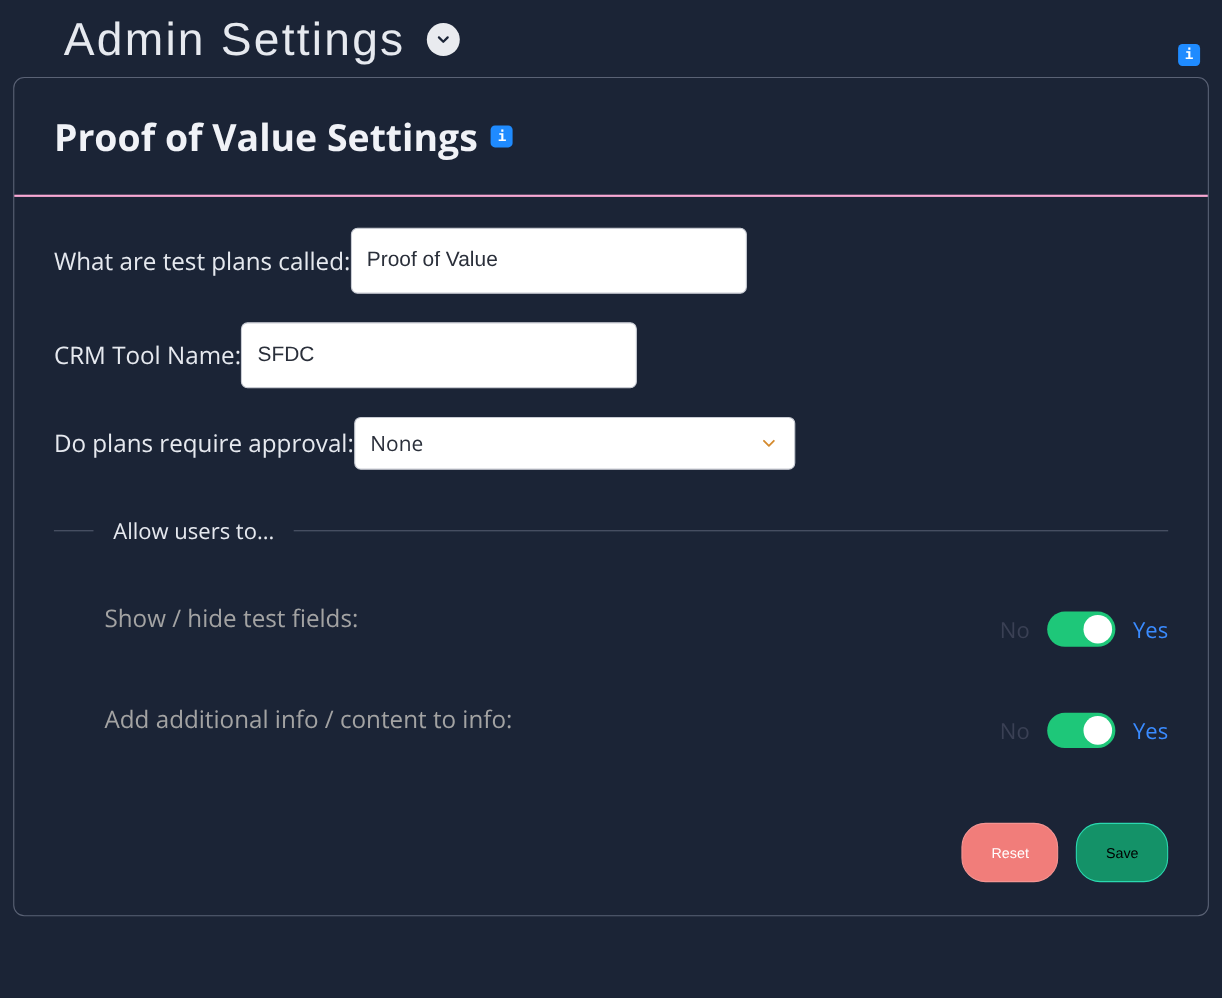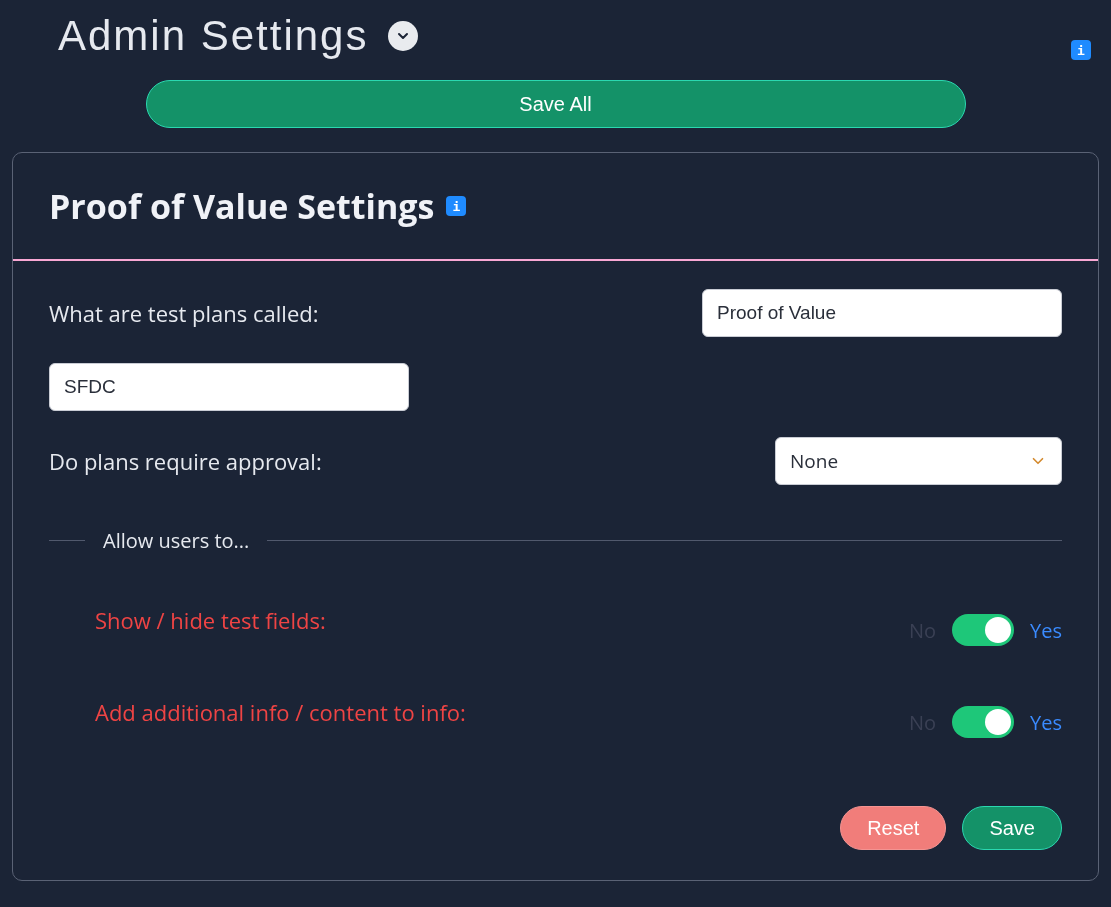--- a/index.html
+++ b/index.html
@@ -86,47 +86,47 @@
     font-size: 34px;
     font-weight: 700;
     color: #f0f2f7;
   }
   .panel-body {
     padding: 28px 36px 28px 36px;
   }
   .form-row {
     display: flex;
     align-items: center;
-    justify-content: space-between;
+    justify-content: flex-start;
     margin-bottom: 26px;
   }
   .form-label {
     font-size: 22px;
     color: #e6e9ef;
   }
   .form-input {
     width: 360px;
+    height: 60px;
+    border: 1px solid #c9ccd4;
+    border-radius: 6px;
+    background: #fff;
+    color: #2a2f3a;
+    font-size: 19px;
+    padding: 0 14px;
+    outline: none;
+  }
+  .form-select {
+    width: 401px;
     height: 48px;
     border: 1px solid #c9ccd4;
     border-radius: 6px;
     background: #fff;
     color: #2a2f3a;
     font-size: 19px;
     padding: 0 14px;
-    outline: none;
-  }
-  .form-select {
-    width: 287px;
-    height: 48px;
-    border: 1px solid #c9ccd4;
-    border-radius: 6px;
-    background: #fff;
-    color: #2a2f3a;
-    font-size: 19px;
-    padding: 0 14px;
     display: flex;
     align-items: center;
     justify-content: space-between;
     cursor: pointer;
   }
   .form-select svg { width: 18px; height: 18px; }
   .divider-row {
     display: flex;
     align-items: center;
     gap: 18px;
@@ -144,21 +144,21 @@
   }
   .toggle-row {
     display: flex;
     align-items: center;
     justify-content: space-between;
     padding-left: 46px;
     margin-bottom: 40px;
   }
   .toggle-label {
     font-size: 22px;
-    color: #ef4444;
+    color: #a3a3a3;
   }
   .toggle-group {
     display: flex;
     align-items: center;
     gap: 16px;
     margin-top: 20px;
   }
   .toggle-no {
     font-size: 20px;
     color: #3a4054;
@@ -181,73 +181,71 @@
     background: #fff;
     border-radius: 50%;
   }
   .panel-actions {
     display: flex;
     justify-content: flex-end;
     gap: 16px;
     padding: 0 36px 30px 36px;
   }
   .btn {
-    height: 44px;
+    height: 54px;
     padding: 0 26px;
     border-radius: 22px;
-    font-size: 20px;
+    font-size: 13px;
     cursor: pointer;
     text-align: right;
   }
   .btn-reset {
     background: #f17d7a;
     border: 1px solid #f49492;
     color: #fff;
   }
   .btn-save {
     background: #149268;
     border: 1px solid #2bd8b0;
-    color: #ffffff;
+    color: #000000;
   }
 </style>
 </head>
 <body>
 
 <div class="page">
 
   <div class="top-bar">
     <div class="page-title-wrap">
       <div class="page-title">Admin Settings</div>
       <div class="chevron-circle">
         <svg viewBox="0 0 24 24">
           <path d="M6 9l6 6 6-6" fill="none" stroke="#1b2436" stroke-width="3" stroke-linecap="round" stroke-linejoin="round"></path>
         </svg>
       </div>
     </div>
     <div class="info-badge">i</div>
   </div>
 
-  <div class="save-all-wrap">
-    <button class="save-all-btn">Save All</button>
-  </div>
 
   <div class="panel">
     <div class="panel-header">
       <div class="panel-title">Proof of Value Settings</div>
       <div class="info-badge">i</div>
     </div>
 
     <div class="panel-body">
 
       <div class="form-row">
         <div class="form-label">What are test plans called:</div>
         <input class="form-input" type="text" value="Proof of Value" style="">
       </div>
 
       <div class="form-row">
+        <div class="form-label">CRM Tool Name:</div>
         <input class="form-input" type="text" value="SFDC" style="">
       </div>
 
       <div class="form-row">
         <div class="form-label">Do plans require approval:</div>
         <div class="form-select">
           <span>None</span>
           <svg viewBox="0 0 24 24">
             <path d="M6 9l6 6 6-6" fill="none" stroke="#d48a2e" stroke-width="2.2" stroke-linecap="round" stroke-linejoin="round"></path>
           </svg>

